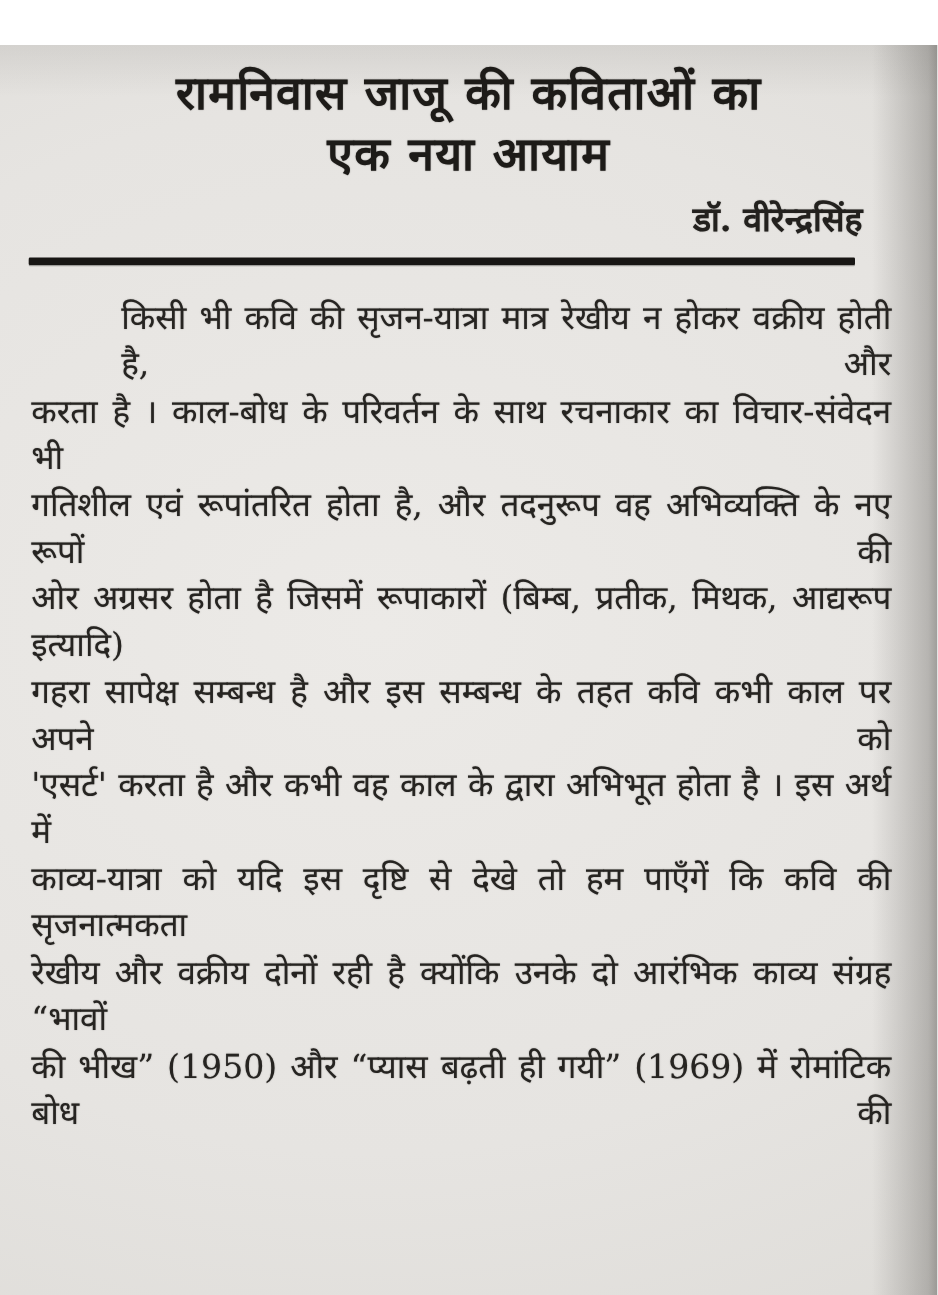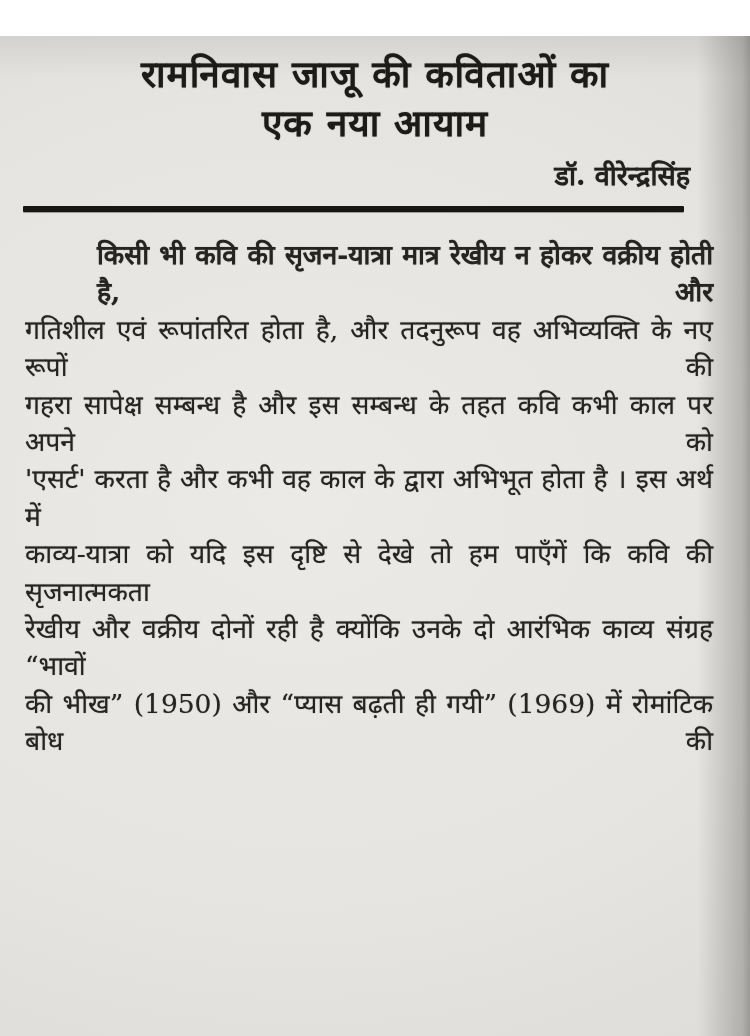--- a/index.html
+++ b/index.html
@@ -58,40 +58,41 @@
     font-size: 26.5px;
     line-height: 37.4px;
     white-space: normal;
     text-align: justify;
     text-align-last: justify;
     color: #262421;
     text-shadow: 0 0 1px rgba(38,36,33,0.5);
   }
   .bline.indent {
     padding-left: 72px;
-    font-weight: bold;
   }
 </style>
 </head>
 <body>
 
 <div class="page">
 
   <div class="title-block">
     <div class="title-line">रामनिवास जाजू की कविताओं का</div>
     <div class="title-line">एक नया आयाम</div>
   </div>
 
   <div class="byline">डॉ. वीरेन्द्रसिंह</div>
 
   <div class="rule"></div>
 
   <div class="article-body">
     <div class="bline indent">किसी भी कवि की सृजन-यात्रा मात्र रेखीय न होकर वक्रीय होती है, और</div>
+    <div class="bline">करता है । काल-बोध के परिवर्तन के साथ रचनाकार का विचार-संवेदन भी</div>
     <div class="bline">गतिशील एवं रूपांतरित होता है, और तदनुरूप वह अभिव्यक्ति के नए रूपों की</div>
+    <div class="bline">ओर अग्रसर होता है जिसमें रूपाकारों (बिम्ब, प्रतीक, मिथक, आद्यरूप इत्यादि)</div>
     <div class="bline">गहरा सापेक्ष सम्बन्ध है और इस सम्बन्ध के तहत कवि कभी काल पर अपने को</div>
     <div class="bline">'एसर्ट' करता है और कभी वह काल के द्वारा अभिभूत होता है । इस अर्थ में</div>
     <div class="bline">काव्य-यात्रा को यदि इस दृष्टि से देखे तो हम पाएँगें कि कवि की सृजनात्मकता</div>
     <div class="bline">रेखीय और वक्रीय दोनों रही है क्योंकि उनके दो आरंभिक काव्य संग्रह “भावों</div>
     <div class="bline">की भीख” (1950) और “प्यास बढ़ती ही गयी” (1969) में रोमांटिक बोध की</div>
 
   </div>
 
 </div>
 

